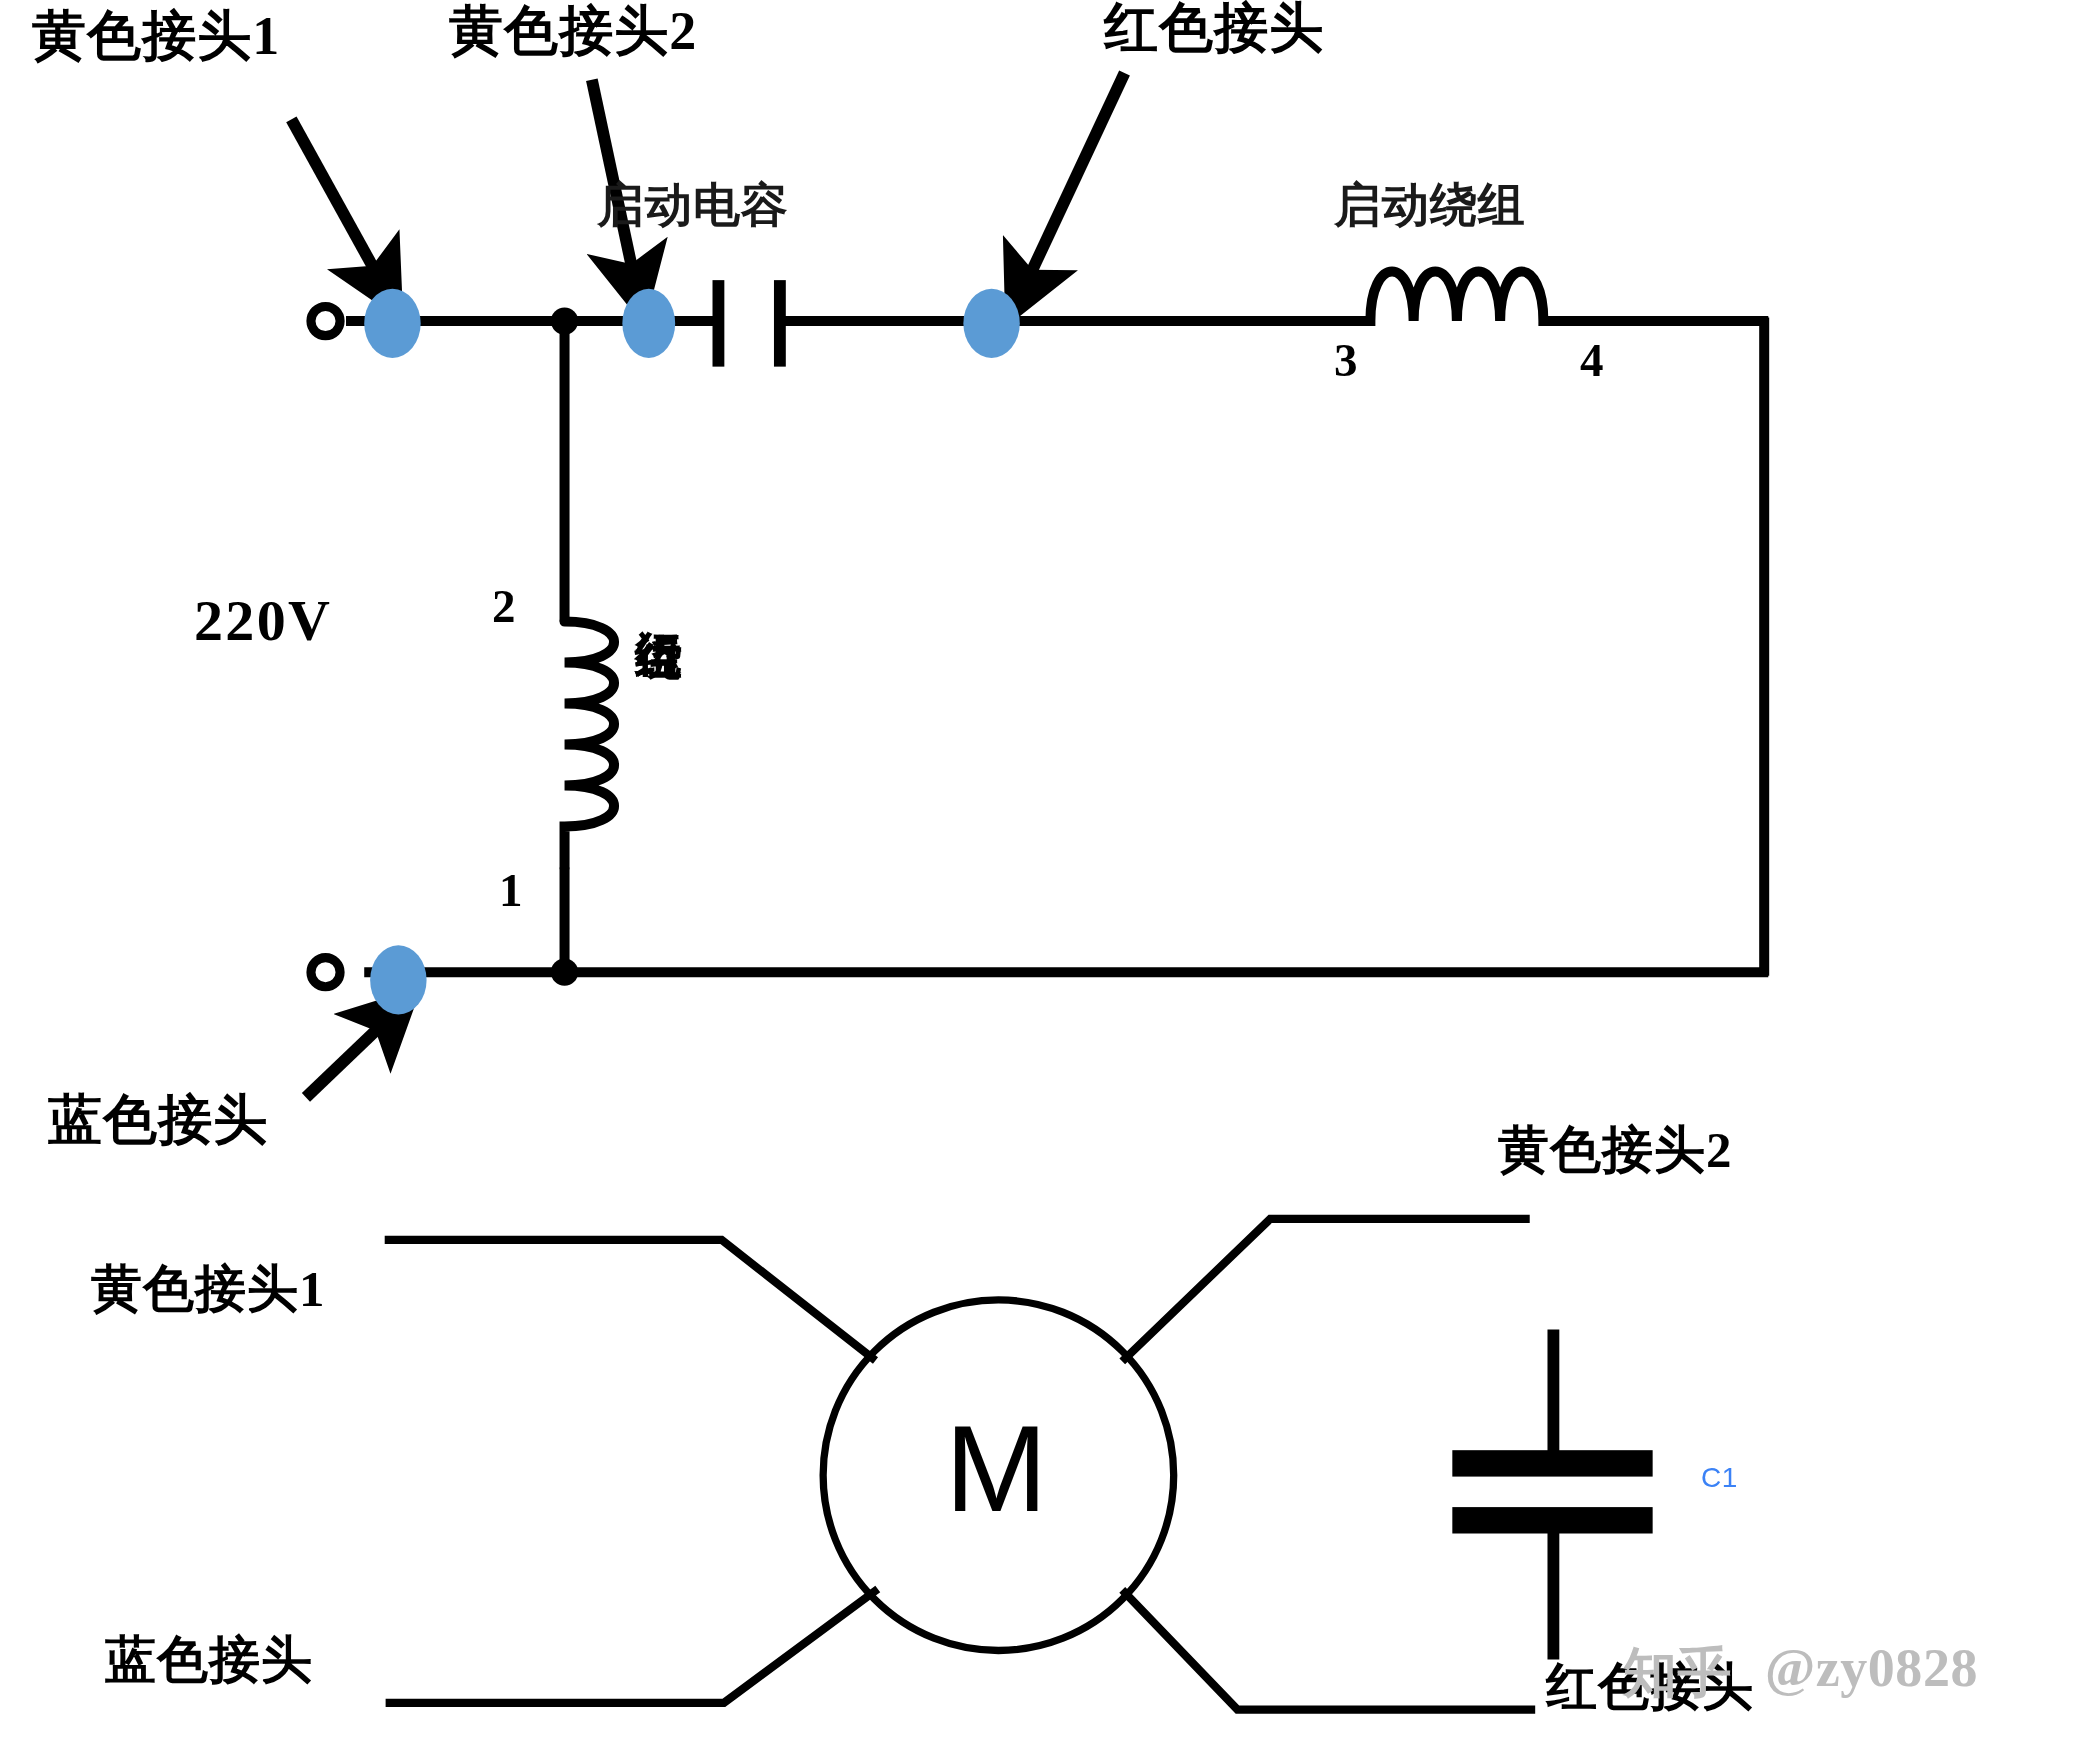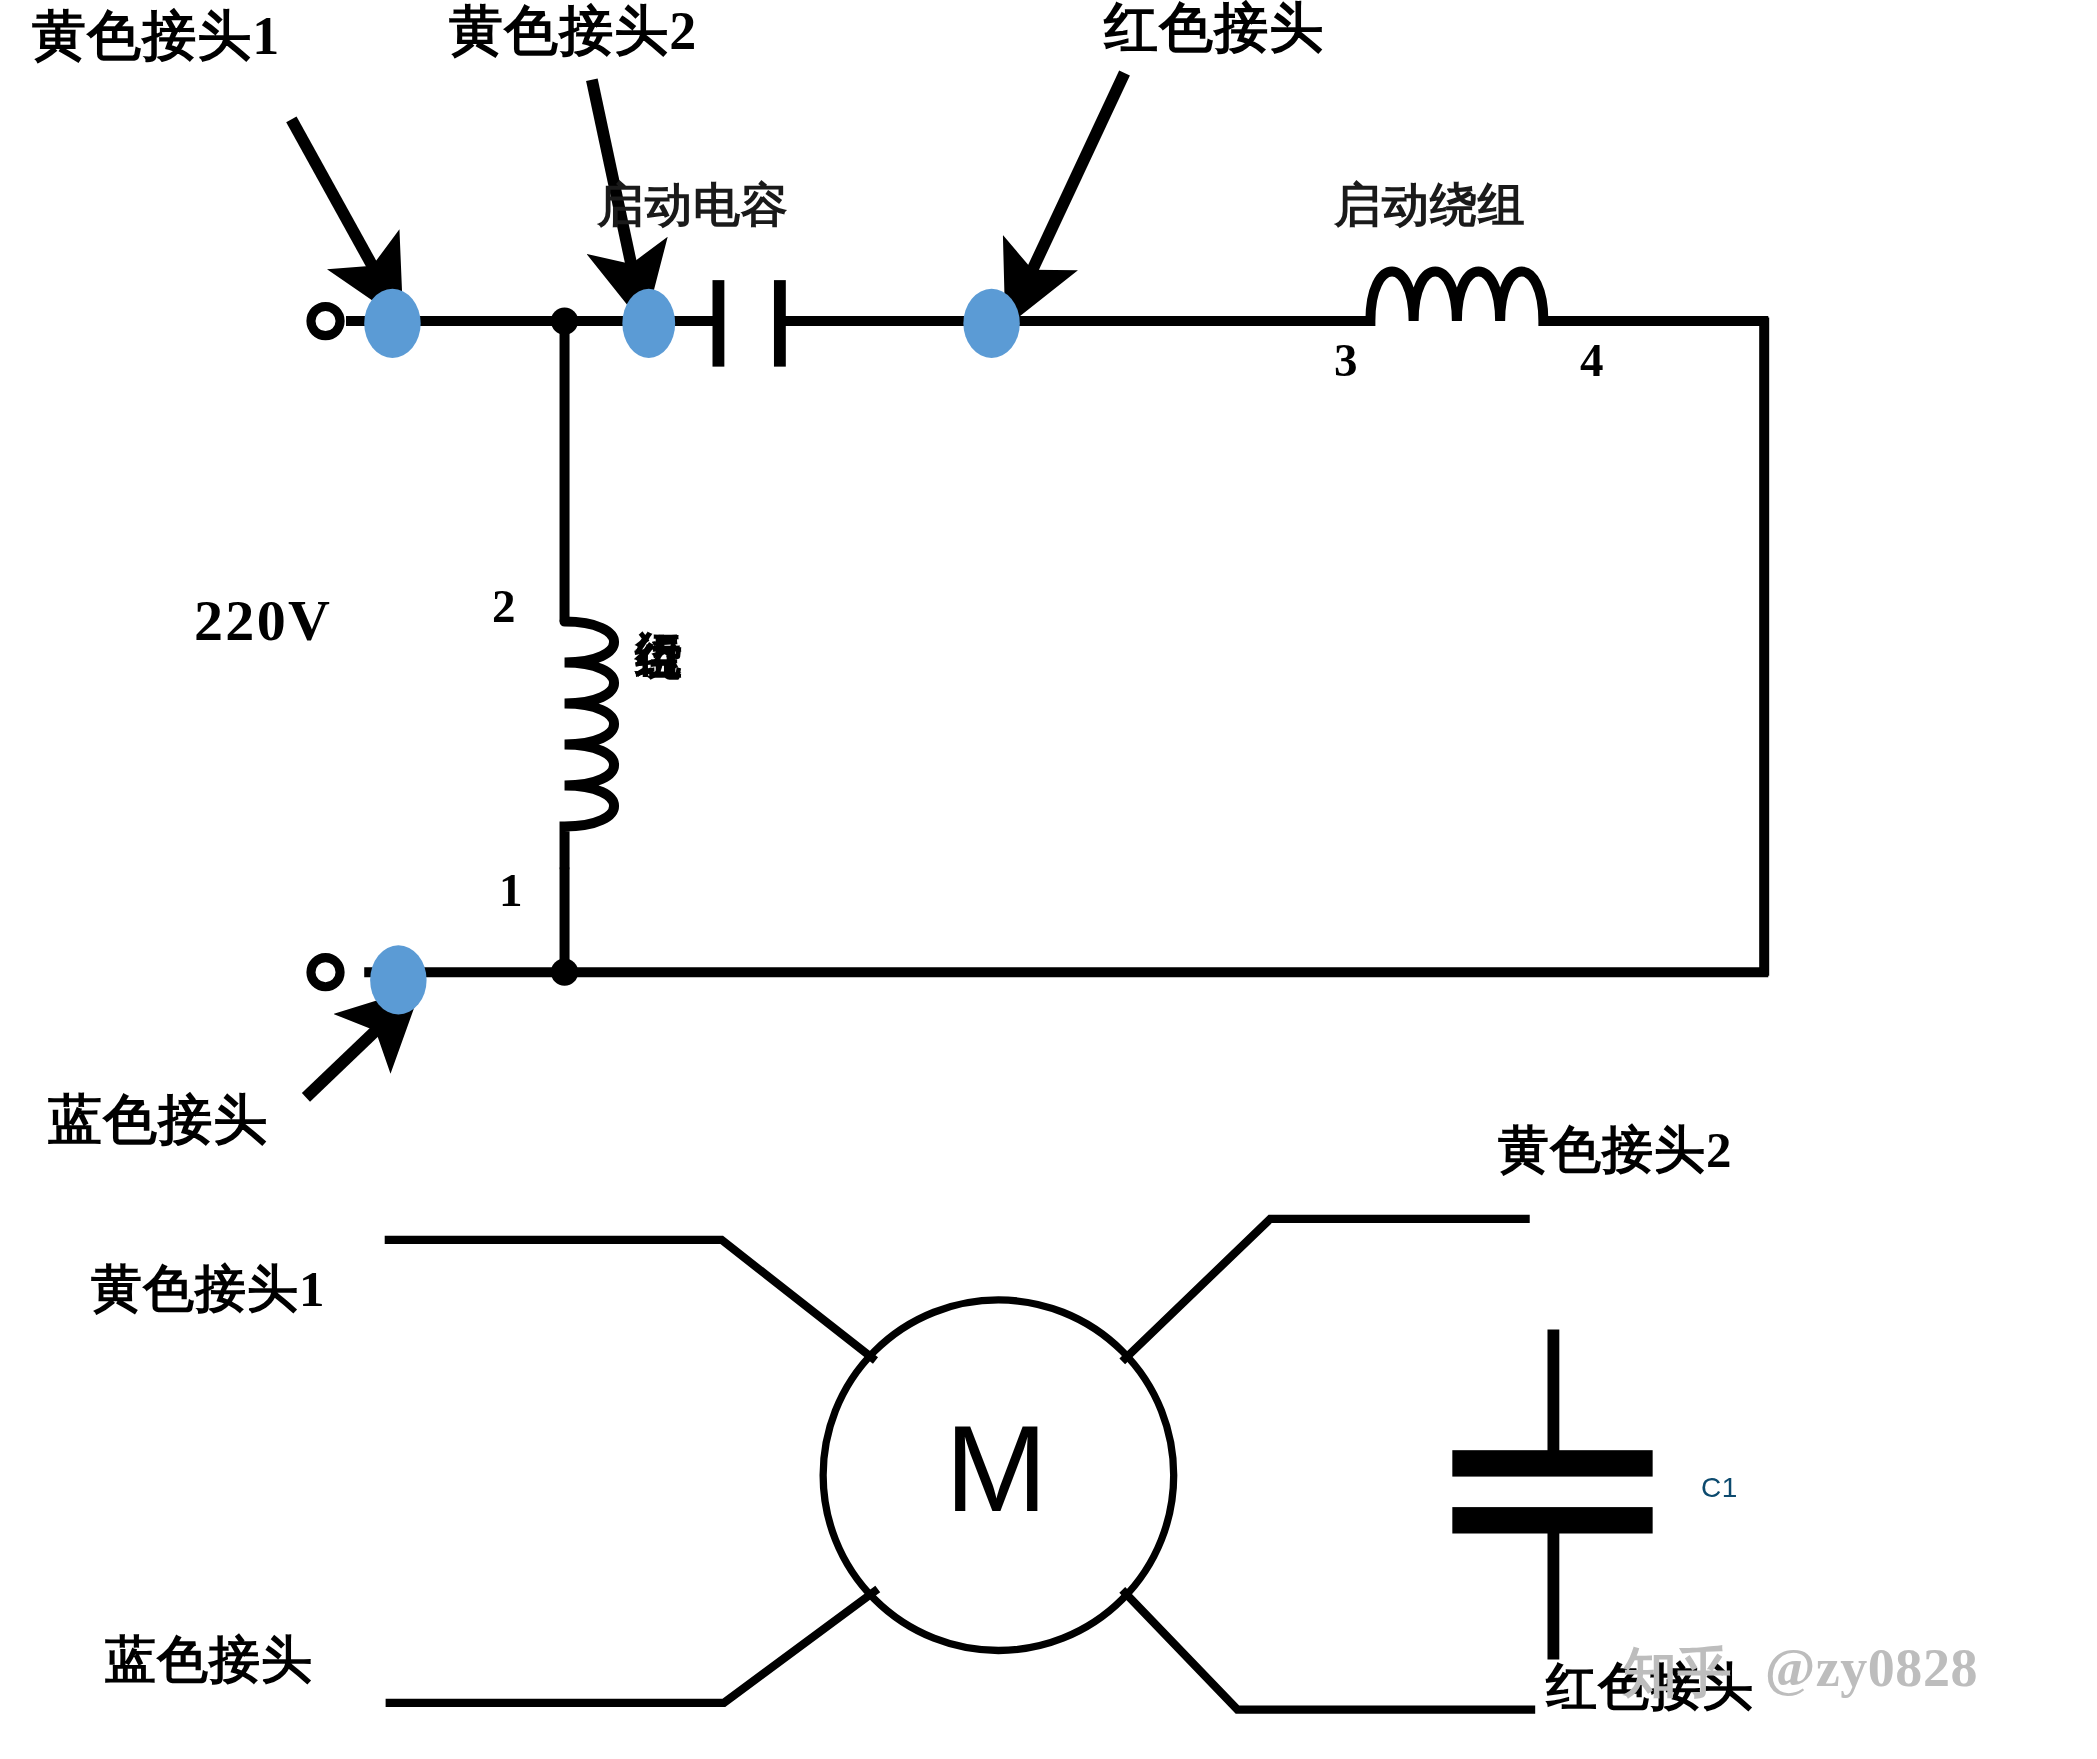--- a/index.html
+++ b/index.html
@@ -57,23 +57,22 @@
   }
   .lbl-vert {
     writing-mode: vertical-rl;
     text-orientation: upright;
     font-size: 47px;
     letter-spacing: 0.04em;
   }
   .lbl-c1 {
     font-size: 28px;
     font-weight: 400;
-    color: #0c4a6e;
+    color: #3b82f6;
     font-family: "Liberation Sans", sans-serif;
-    margin-top: 10px;
   }
   .lbl-m {
     font-size: 123px;
     font-weight: 400;
     font-family: "Liberation Sans", sans-serif;
     color: #000;
   }
   .watermark {
     position: absolute;
     color: #bdbdbd;

